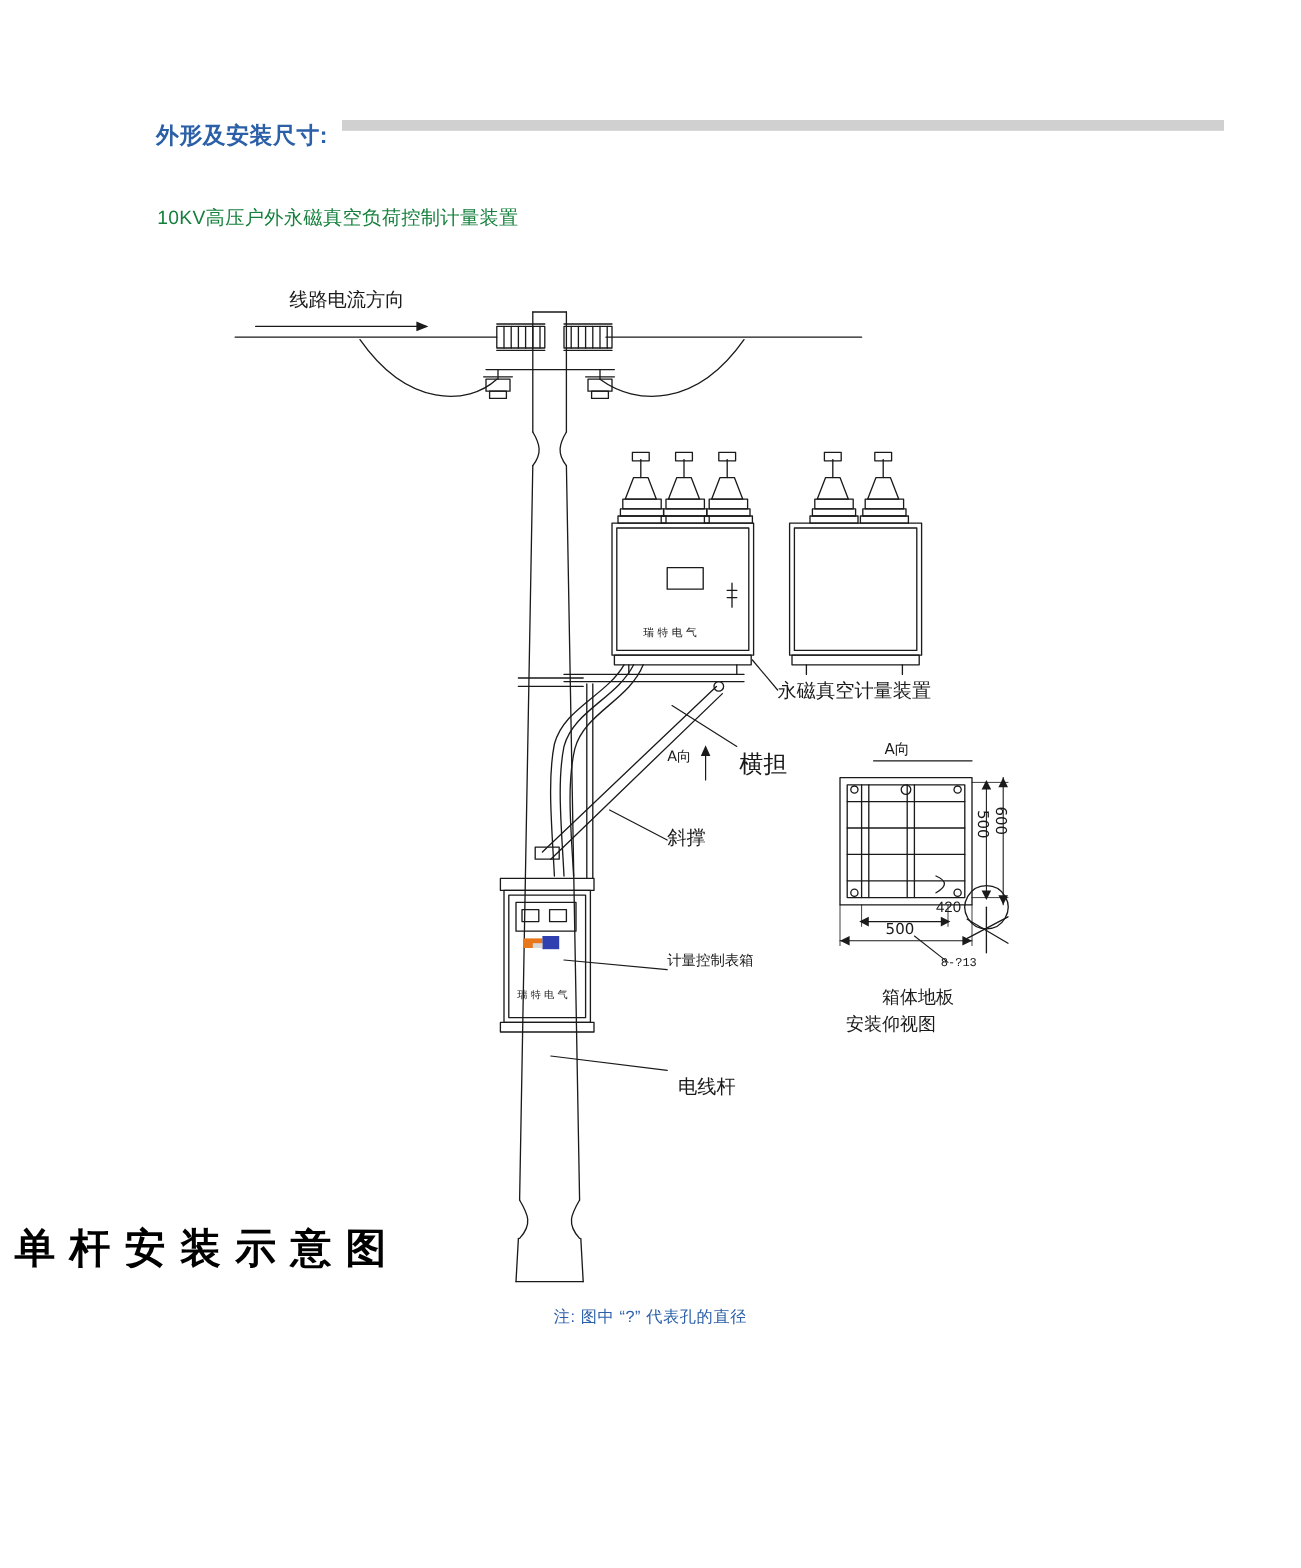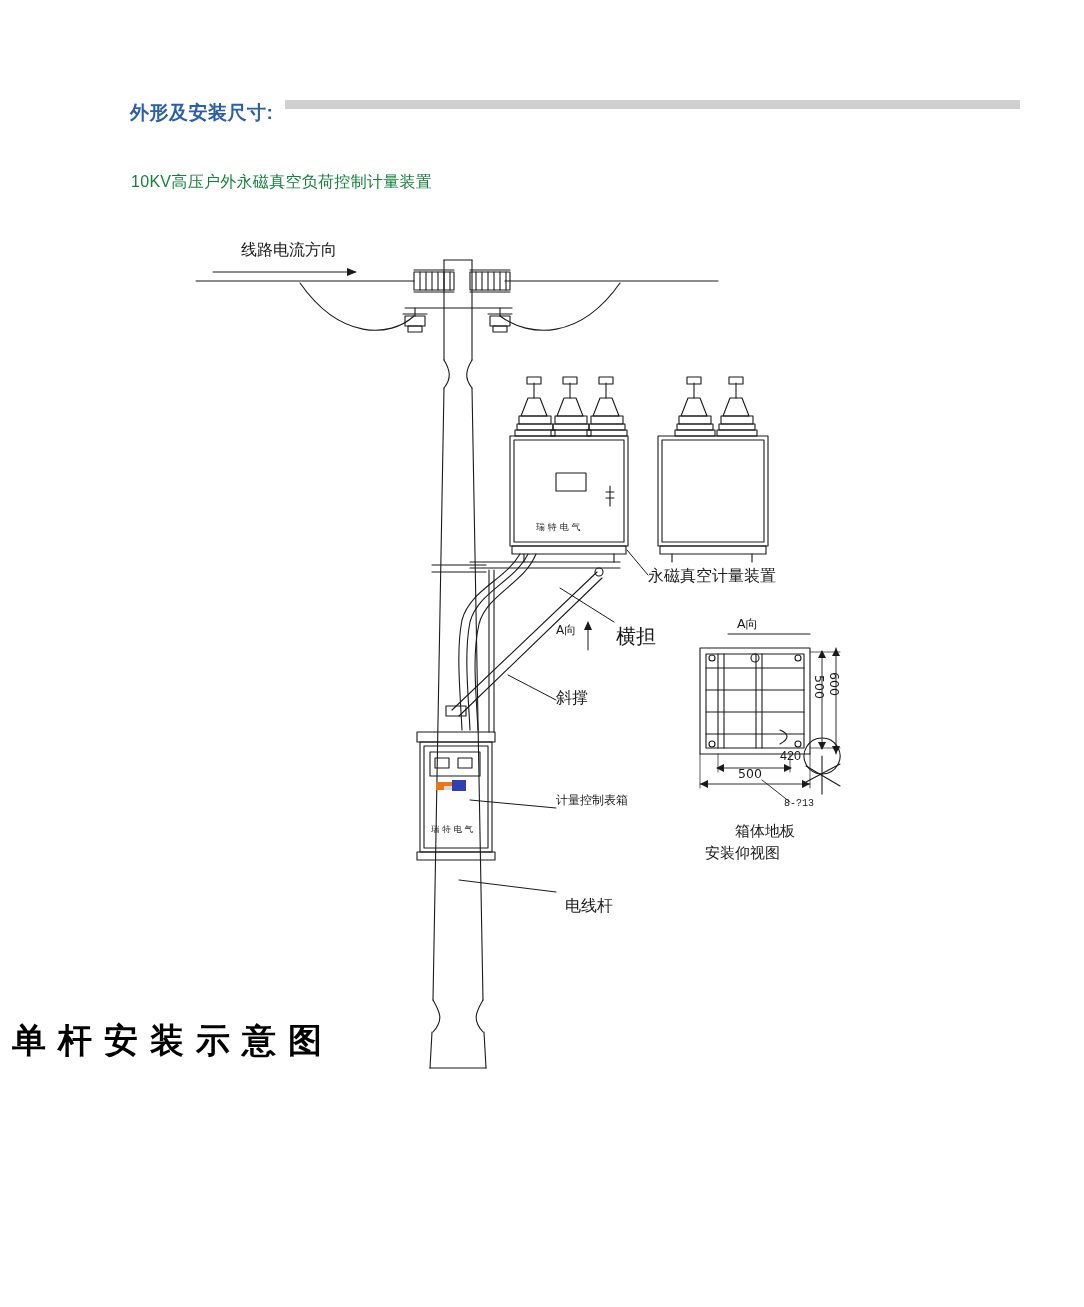--- a/index.html
+++ b/index.html
@@ -349,14 +349,15 @@
     <div style="position:absolute;left:812px;top:455px;font-size:12.5px;font-family:'DejaVu Sans',sans-serif;writing-mode:vertical-rl;">500</div>
     <div style="position:absolute;left:827px;top:452px;font-size:12.5px;font-family:'DejaVu Sans',sans-serif;writing-mode:vertical-rl;">600</div>
     <div style="position:absolute;left:737px;top:529px;font-size:12.5px;font-family:Liberation Sans, sans-serif;margin-left:43px;">420</div>
     <div style="position:absolute;left:738px;top:546px;font-size:12.5px;font-family:'DejaVu Sans',sans-serif;">500</div>
     <div style="position:absolute;left:741px;top:578px;font-size:10px;font-family:Liberation Mono, monospace;margin-left:43px;">8-?13</div>
     <div style="position:absolute;left:735px;top:602px;font-size:15px;">箱体地板</div>
     <div style="position:absolute;left:705px;top:624px;font-size:15px;">安装仰视图</div>
   </div>
 
   <div class="main-caption">单杆安装示意图</div>
+  <div class="note">注: 图中 “?” 代表孔的直径</div>
 
 </div>
 
 </body></html>

